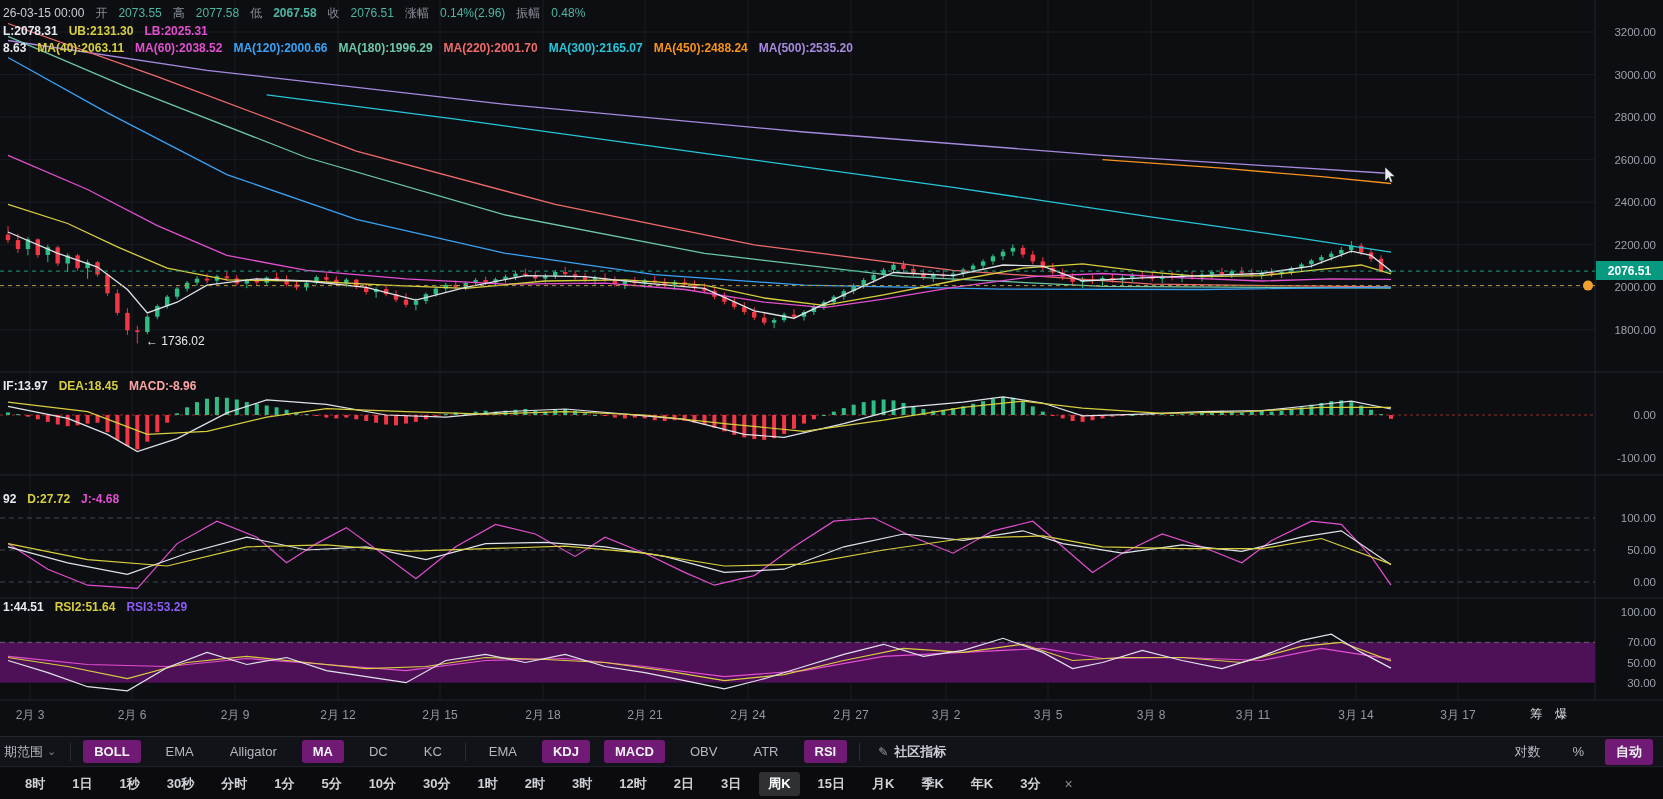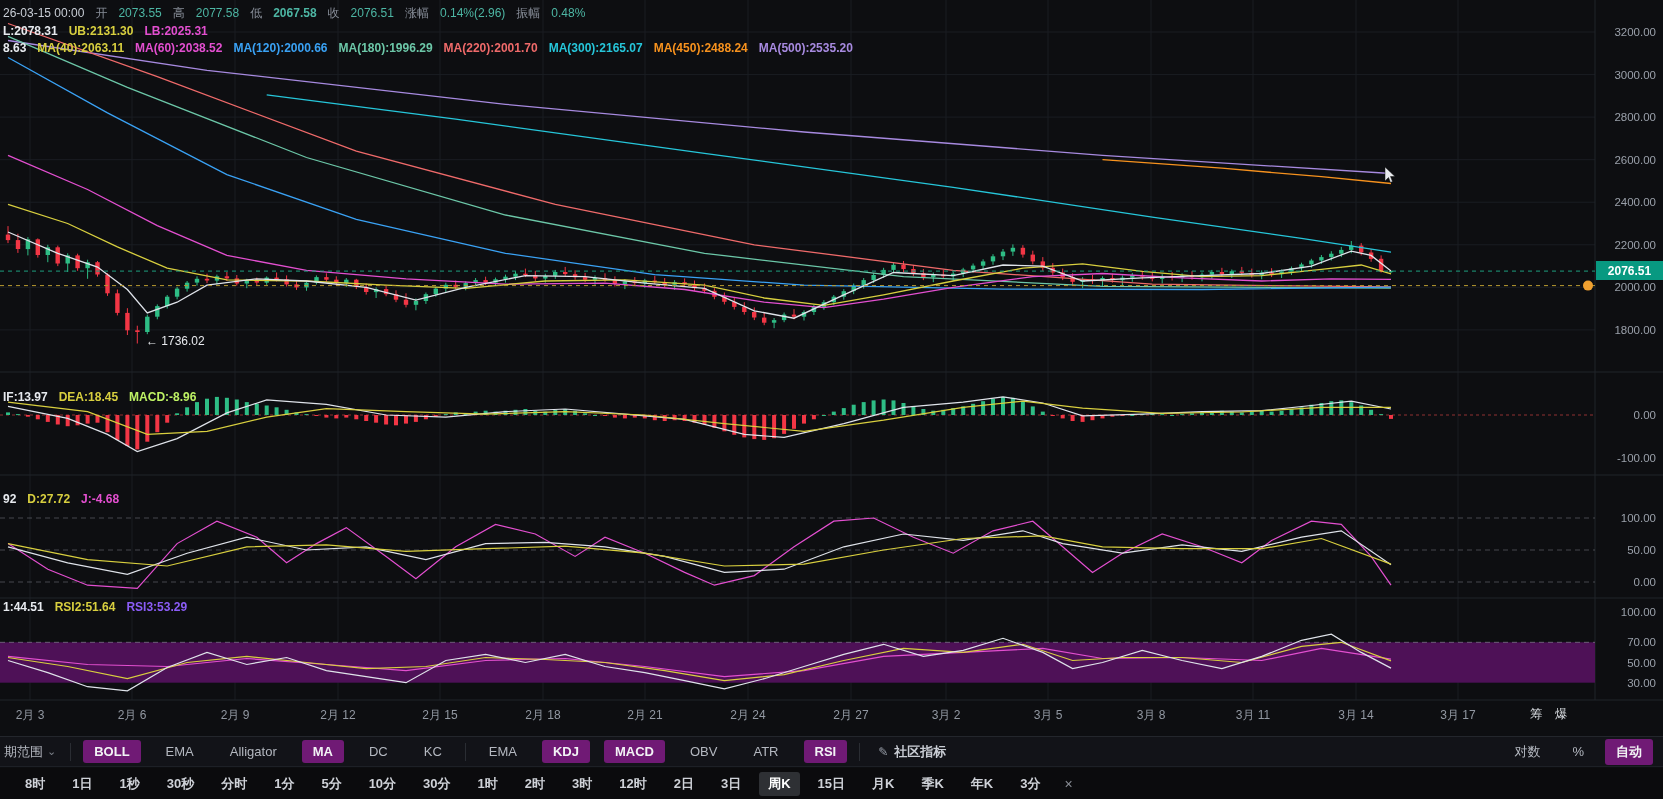--- a/index.html
+++ b/index.html
@@ -562,21 +562,21 @@
       <span style="color: rgb(58, 162, 245);">MA(120):2000.66</span>
       <span style="color: rgb(108, 199, 168);">MA(180):1996.29</span>
       <span style="color: rgb(239, 106, 106);">MA(220):2001.70</span>
       <span style="color: rgb(38, 198, 218);">MA(300):2165.07</span>
       <span style="color: rgb(247, 146, 30);">MA(450):2488.24</span>
       <span style="color: rgb(167, 138, 224);">MA(500):2535.20</span>
     </div>
   <div class="hdr bold" style="top:379px" id="macd-row">
       <span style="color: rgb(231, 234, 239);">IF:13.97</span>
       <span style="color: rgb(216, 207, 63);">DEA:18.45</span>
-      <span style="color: #bef264; margin-top: 11px;">MACD:-8.96</span>
+      <span style="color: #fca5a5;">MACD:-8.96</span>
     </div>
   <div class="hdr bold" style="top:492px" id="kdj-row">
       <span style="color: rgb(231, 234, 239);">92</span>
       <span style="color: rgb(216, 207, 63);">D:27.72</span>
       <span style="color: rgb(227, 79, 208);">J:-4.68</span>
     </div>
   <div class="hdr bold" style="top:600px" id="rsi-row">
       <span style="color: rgb(231, 234, 239);">1:44.51</span>
       <span style="color: rgb(216, 207, 63);">RSI2:51.64</span>
       <span style="color: #8b5cf6;">RSI3:53.29</span>

